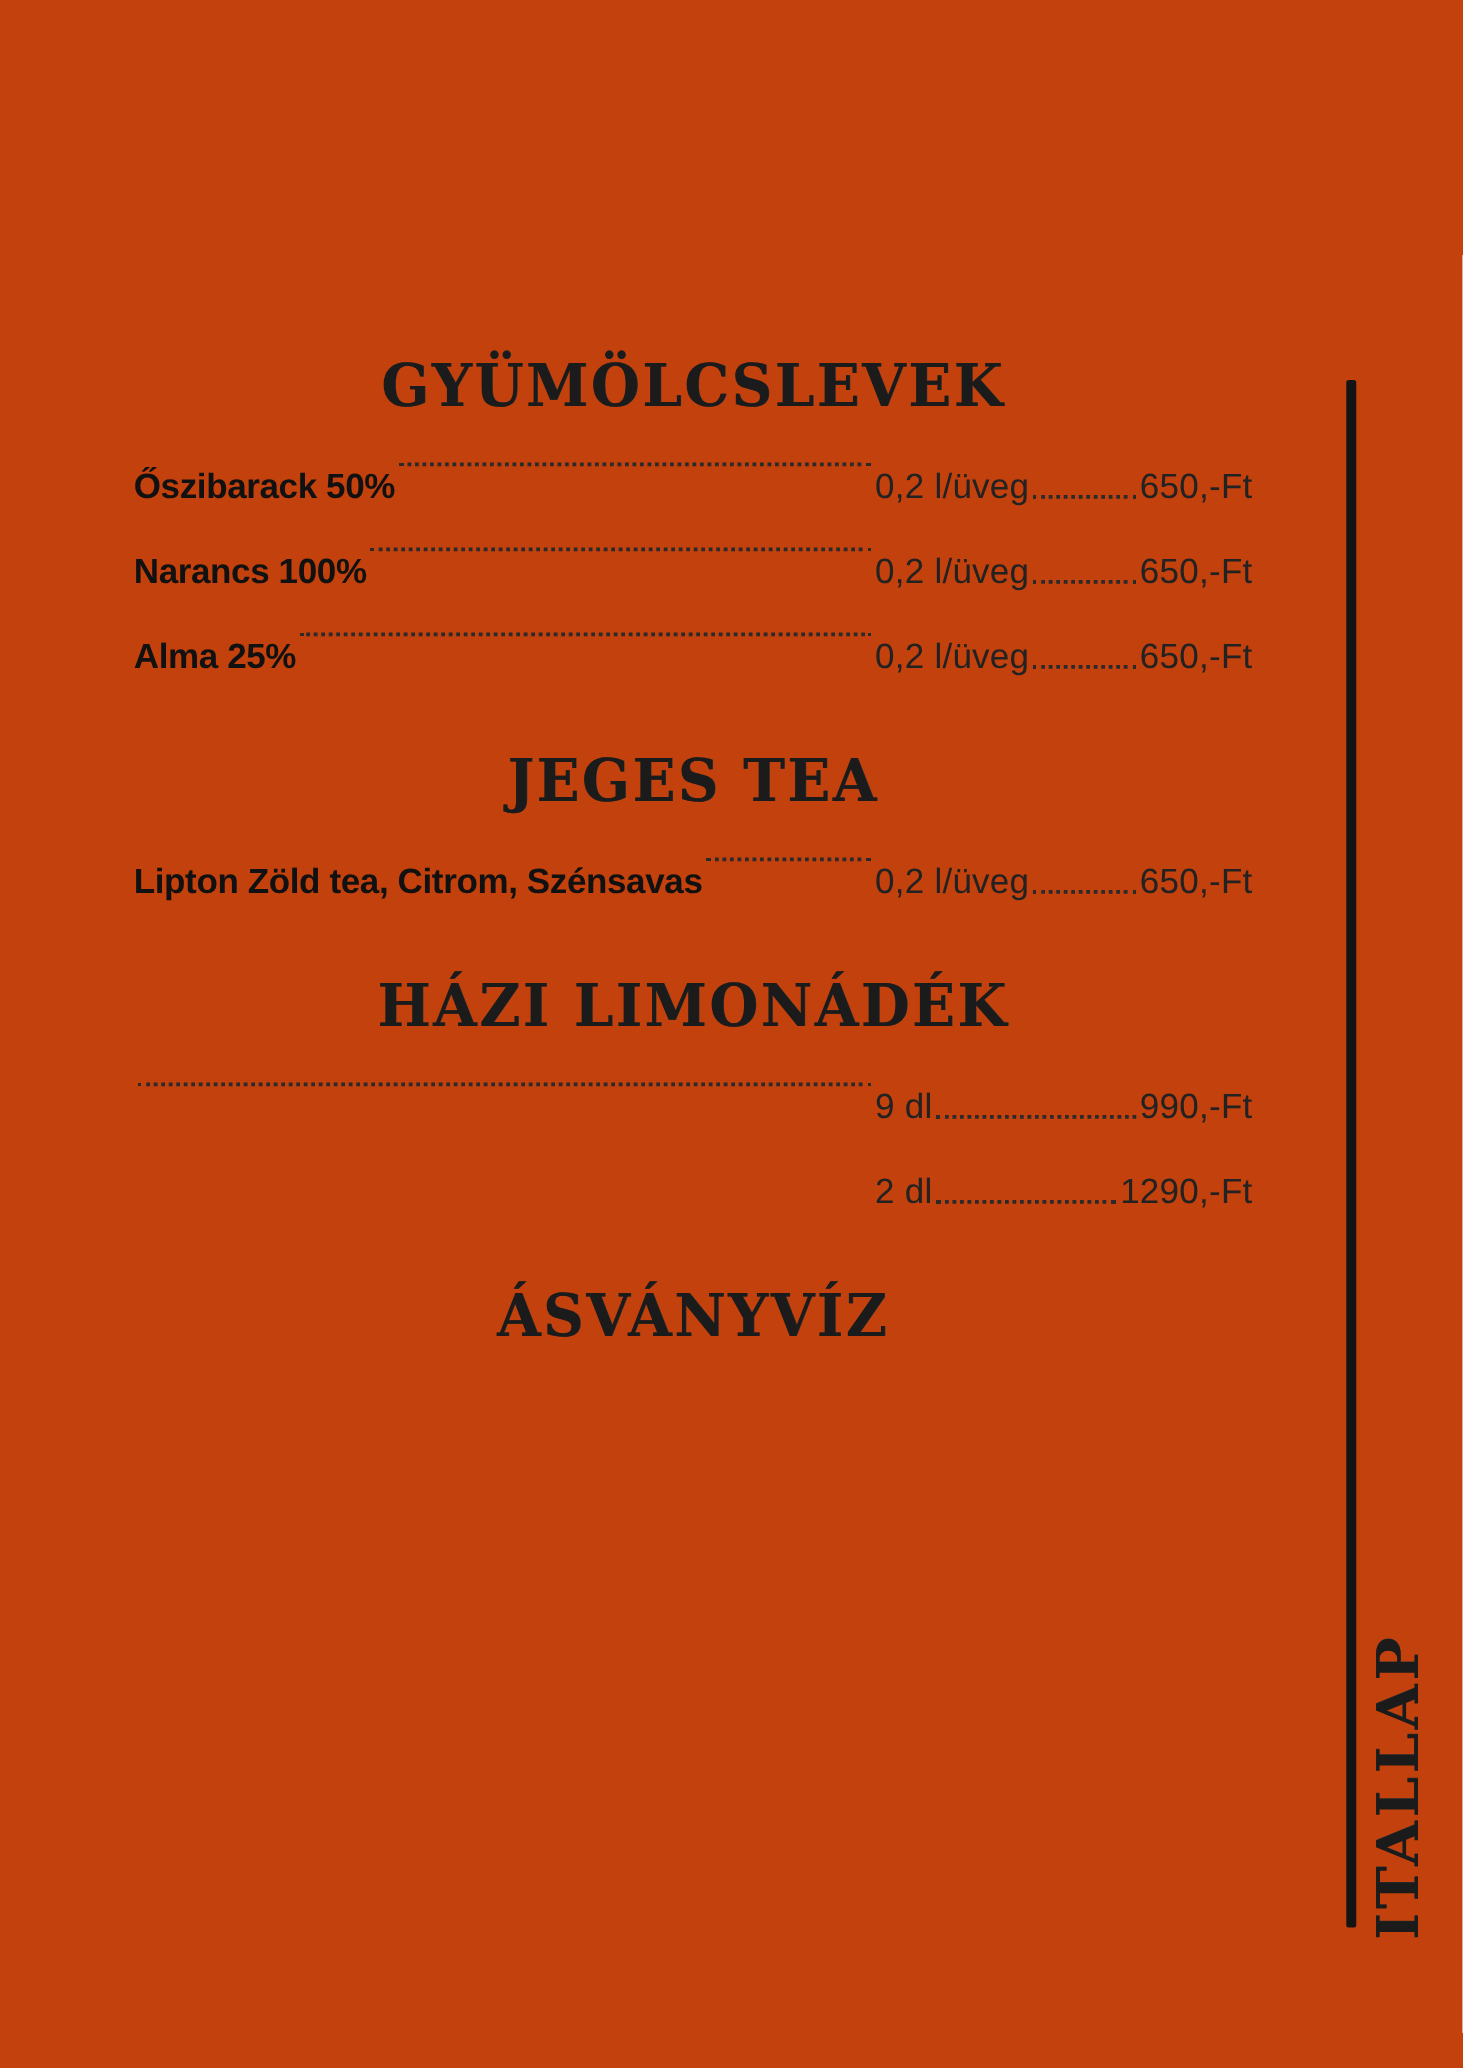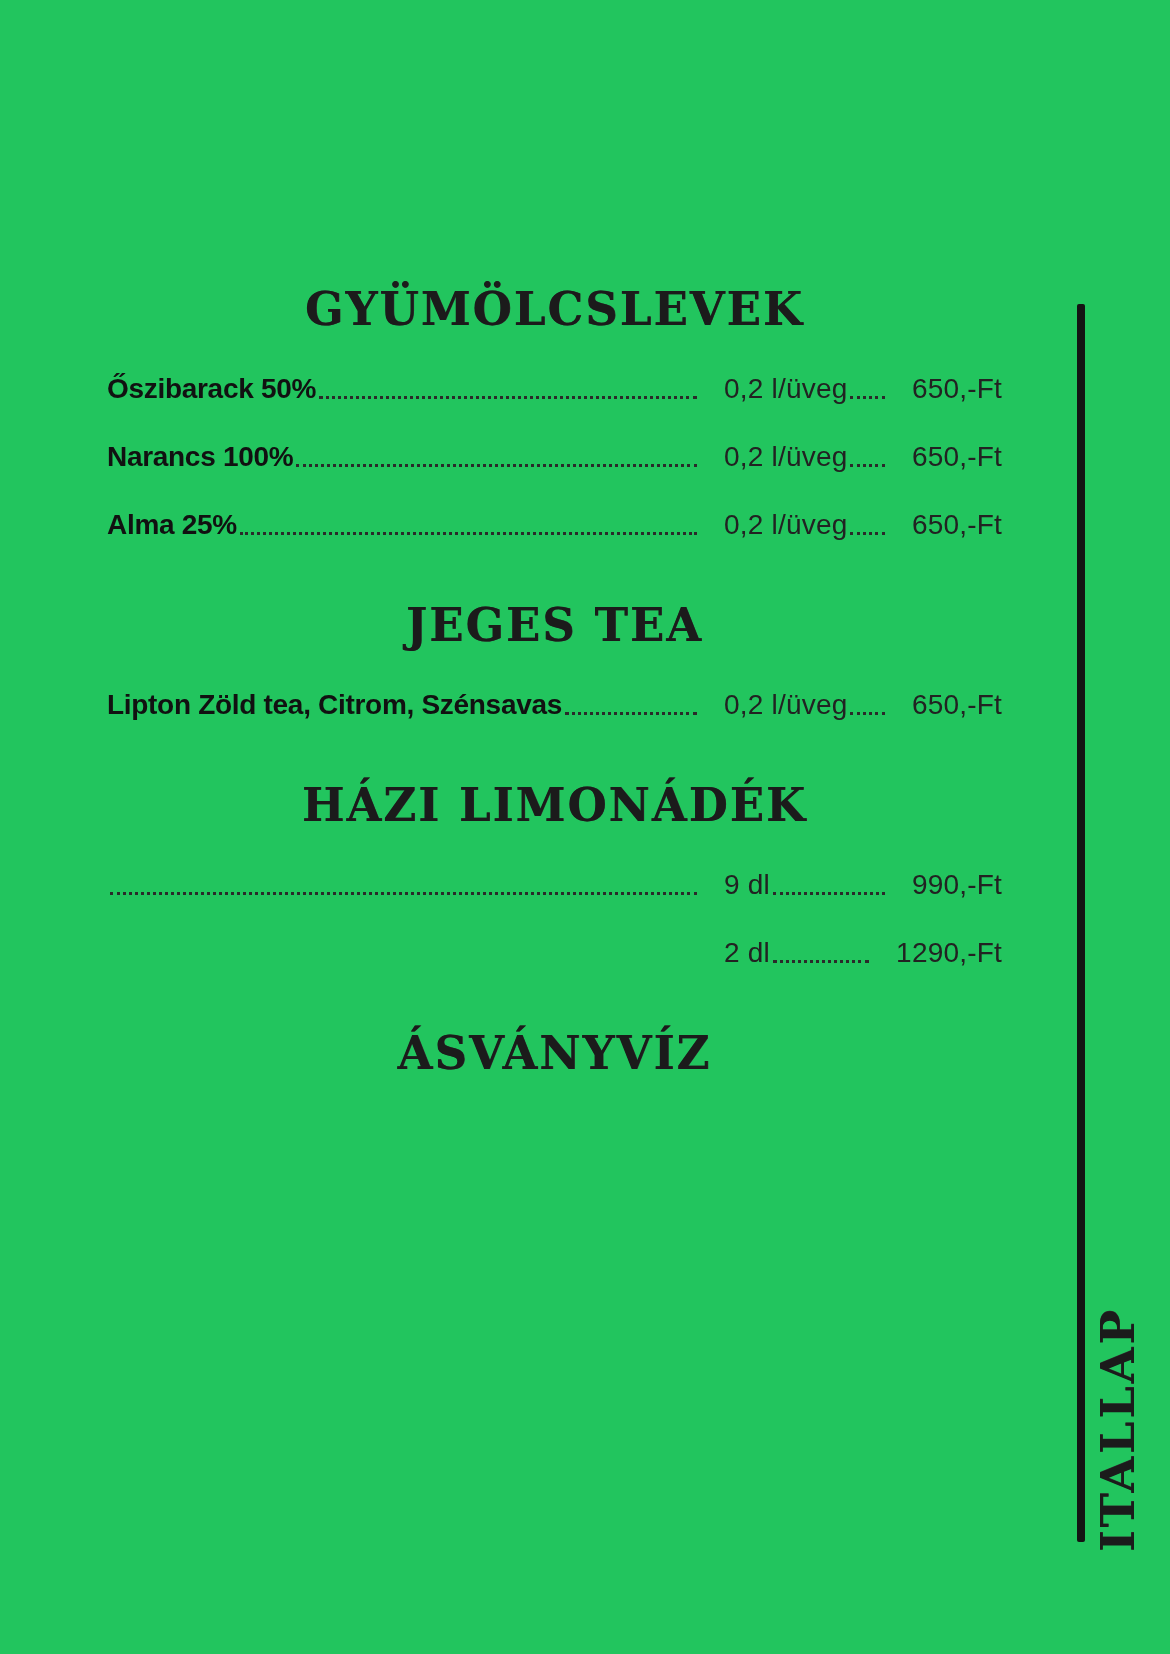--- a/index.html
+++ b/index.html
@@ -11,21 +11,21 @@
     width: 1170px;
     height: 1654px;
     position: relative;
     overflow: hidden;
     font-family: "Liberation Sans", sans-serif;
     color: #161616;
   }
   .page {
     position: absolute;
     inset: 0;
-    background: #22c55e;
+    background: #c2410c;
     padding-left: 28px;
   }
 
   
   .menu-wrap {
     position: absolute;
     left: 107px;
     top: 0;
     width: 895px;
     padding-top: 282px;
@@ -40,21 +40,21 @@
     color: #1b1b1b;
     margin: 0 0 34px 0;
     transform: scaleY(1.05);
     text-shadow: 0.4px 0.4px 0 #333;
   }
   .menu-section + .menu-section .section-title {
     margin-top: 54px;
   }
   .menu-row {
     display: flex;
-    align-items: flex-end;
+    align-items: flex-start;
     line-height: 38px;
     margin-bottom: 30px;
     font-size: 28px;
   }
   .item-name {
     font-weight: 700;
     color: #111;
     white-space: nowrap;
     letter-spacing: -0.3px;
   }
@@ -73,21 +73,20 @@
     display: flex;
     align-items: flex-end;
     flex: 0 0 302px;
     width: 302px;
   }
   .item-size, .item-price {
     font-weight: 400;
     color: #222;
     white-space: nowrap;
     letter-spacing: 0.2px;
-    margin-left: 24px;
   }
 
   
   .spine-divider {
     position: absolute;
     left: 1077px;
     top: 304px;
     width: 8px;
     height: 1238px;
     background: #141414;

